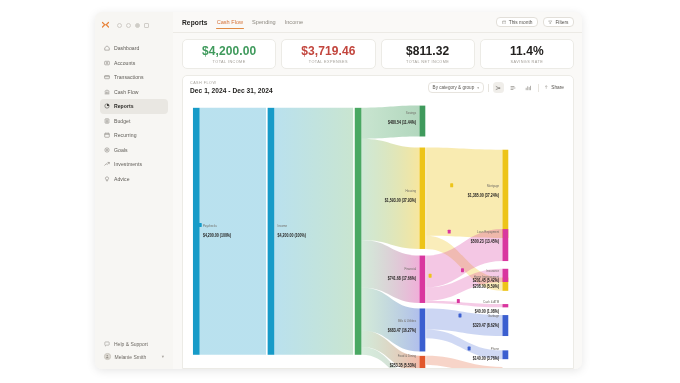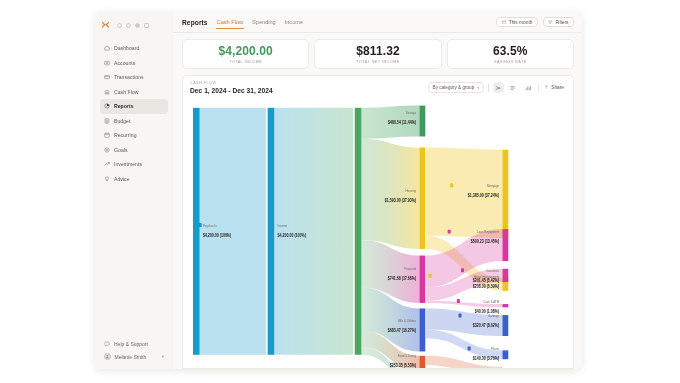--- a/index.html
+++ b/index.html
@@ -320,25 +320,29 @@
           </span>
         </div>
       </header>
 
       <div class="stats">
         <div class="stat">
           <span class="stat-val income">$4,200.00</span>
           <span class="stat-lbl">Total income</span>
         </div>
         <div class="stat">
+          <span class="stat-val expense">$3,719.46</span>
+          <span class="stat-lbl">Total expenses</span>
+        </div>
+        <div class="stat">
           <span class="stat-val neutral">$811.32</span>
           <span class="stat-lbl">Total net income</span>
         </div>
         <div class="stat">
-          <span class="stat-val neutral">63.5%</span>
+          <span class="stat-val neutral">11.4%</span>
           <span class="stat-lbl">Savings rate</span>
         </div>
       </div>
 
       <div class="chart-card">
         <div class="chart-head">
           <div class="chart-head-left">
             <span class="eyebrow">Cash flow</span>
             <span class="daterange">Dec 1, 2024 - Dec 31, 2024</span>
           </div>

